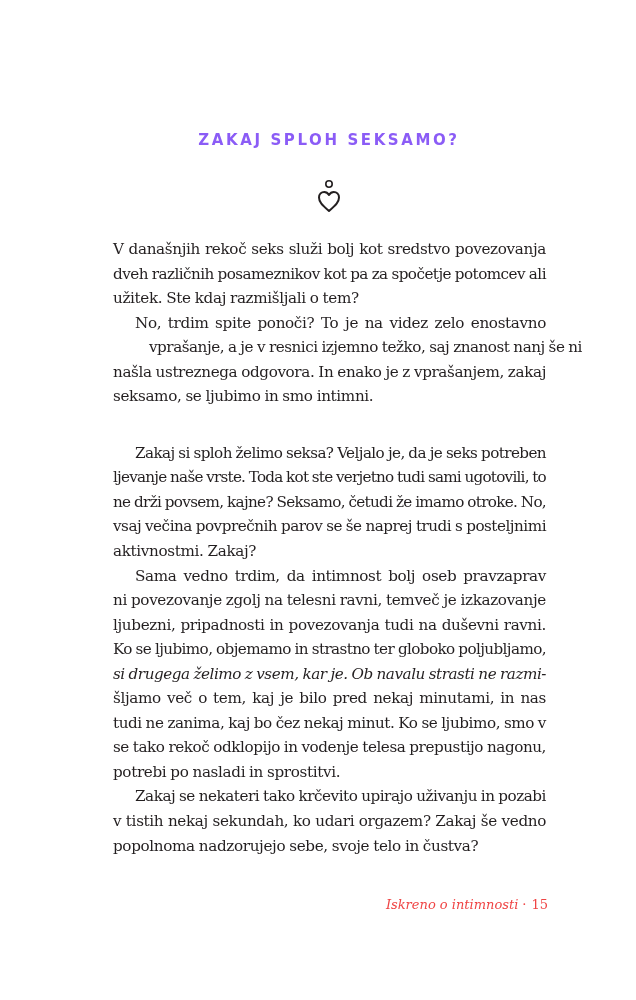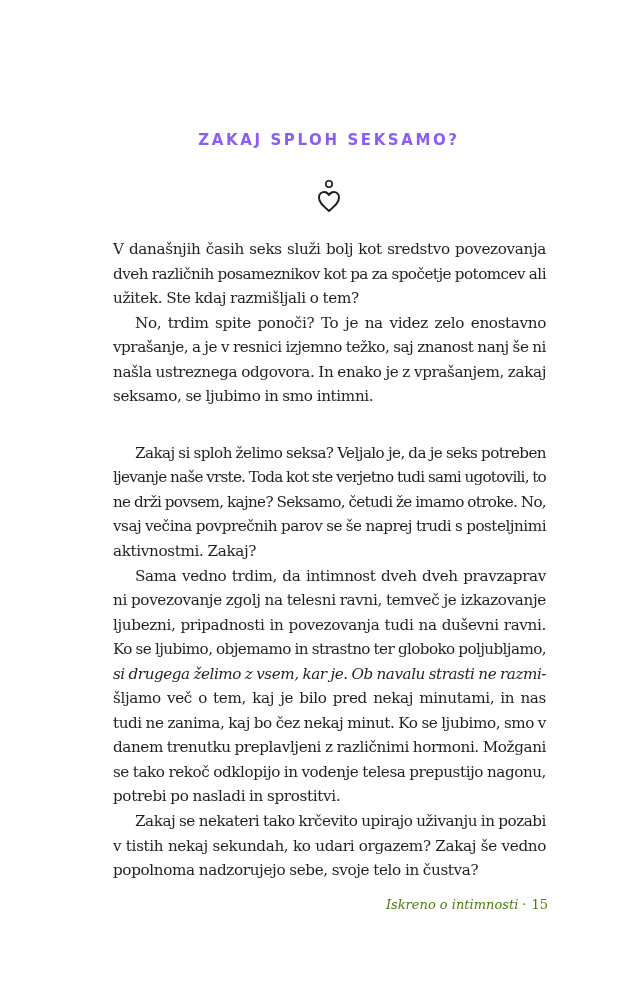--- a/index.html
+++ b/index.html
@@ -69,21 +69,21 @@
   }
   .line.indent-line {
     padding-left: 22px;
   }
   .running-footer {
     position: absolute;
     right: 88px;
     top: 897px;
     font-family: "DejaVu Serif", serif;
     font-size: 13px;
-    color: #4d7c0f;
+    color: #ef4444;
     white-space: nowrap;
   }
   .running-footer .title {
     font-style: italic;
   }
   .running-footer .sep {
     margin: 0 5px 0 4px;
   }
 </style>
 </head>
@@ -93,46 +93,45 @@
 
   <div class="chapter-title">ZAKAJ SPLOH SEKSAMO?</div>
 
   <svg class="ornament" viewBox="0 0 26 38">
     <circle cx="13" cy="8" r="3.2" fill="none" stroke="#231f20" stroke-width="1.6"></circle>
     <path d="M13 35 C 6 29, 3 26, 3 21.5 C 3 18.3, 5.4 16, 8.2 16 C 10.4 16, 12 17.3, 13 19 C 14 17.3, 15.6 16, 17.8 16 C 20.6 16, 23 18.3, 23 21.5 C 23 26, 20 29, 13 35 Z" fill="none" stroke="#231f20" stroke-width="2" stroke-linejoin="round"></path>
   </svg>
 
   <div class="body-text" id="body-text">
       <div class="para">
-        <span class="line">V današnjih časih seks služi bolj kot sredstvo povezovanja</span>
+        <span class="line">V današnjih rekoč seks služi bolj kot sredstvo povezovanja</span>
         <span class="line" style="letter-spacing: -0.540943px;">dveh različnih posameznikov kot pa za spočetje potomcev ali</span>
         <span class="line last">užitek. Ste kdaj razmišljali o tem?</span>
       </div>
       <div class="para">
         <span class="line indent-line">No, trdim spite ponoči? To je na videz zelo enostavno</span>
-        <span class="line" style="letter-spacing: -0.474256px;">vprašanje, a je v resnici izjemno težko, saj znanost nanj še ni</span>
+        <span class="line" style="letter-spacing: -0.474256px; margin-left: 36px;">vprašanje, a je v resnici izjemno težko, saj znanost nanj še ni</span>
         <span class="line" style="letter-spacing: -0.380981px;">našla ustreznega odgovora. In enako je z vprašanjem, zakaj</span>
         <span class="line last">seksamo, se ljubimo in smo intimni.</span>
       </div>
       <div class="para">
         <span class="line indent-line" style="letter-spacing: -0.595052px; margin-top: 32px;">Zakaj si sploh želimo seksa? Veljalo je, da je seks potreben</span>
         <span class="line" style="letter-spacing: -0.766193px;">ljevanje naše vrste. Toda kot ste verjetno tudi sami ugotovili, to</span>
         <span class="line" style="letter-spacing: -0.685805px;">ne drži povsem, kajne? Seksamo, četudi že imamo otroke. No,</span>
         <span class="line" style="letter-spacing: -0.488064px;">vsaj večina povprečnih parov se še naprej trudi s posteljnimi</span>
         <span class="line last">aktivnostmi. Zakaj?</span>
       </div>
       <div class="para">
-        <span class="line indent-line">Sama vedno trdim, da intimnost dveh dveh pravzaprav</span>
+        <span class="line indent-line">Sama vedno trdim, da intimnost bolj oseb pravzaprav</span>
         <span class="line">ni povezovanje zgolj na telesni ravni, temveč je izkazovanje</span>
         <span class="line">ljubezni, pripadnosti in povezovanja tudi na duševni ravni.</span>
         <span class="line" style="letter-spacing: -0.604167px;">Ko se ljubimo, objemamo in strastno ter globoko poljubljamo,</span>
         <span class="line" style="letter-spacing: -0.461168px; font-style: italic;">si drugega želimo z vsem, kar je. Ob navalu strasti ne razmi-</span>
         <span class="line">šljamo več o tem, kaj je bilo pred nekaj minutami, in nas</span>
         <span class="line" style="letter-spacing: -0.434115px;">tudi ne zanima, kaj bo čez nekaj minut. Ko se ljubimo, smo v</span>
-        <span class="line" style="letter-spacing: -0.404276px;">danem trenutku preplavljeni z različnimi hormoni. Možgani</span>
         <span class="line" style="letter-spacing: -0.433854px;">se tako rekoč odklopijo in vodenje telesa prepustijo nagonu,</span>
         <span class="line last">potrebi po nasladi in sprostitvi.</span>
       </div>
       <div class="para">
         <span class="line indent-line" style="letter-spacing: -0.475539px;">Zakaj se nekateri tako krčevito upirajo uživanju in pozabi</span>
         <span class="line">v tistih nekaj sekundah, ko udari orgazem? Zakaj še vedno</span>
         <span class="line last">popolnoma nadzorujejo sebe, svoje telo in čustva?</span>
       </div>
     </div>
 

